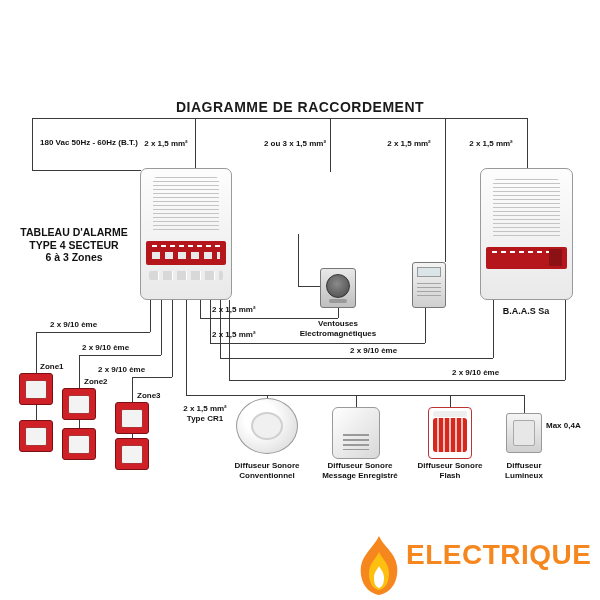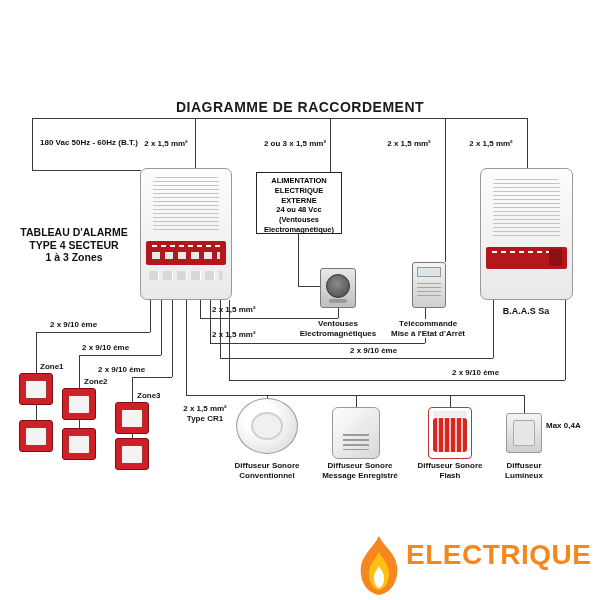--- a/index.html
+++ b/index.html
@@ -127,42 +127,34 @@
   <div class="abs device" style="left:140px;top:168px;width:92px;height:132px">
     <div class="grille" style="left:12px;right:12px;top:8px;height:56px"></div>
     <div class="red-strip" style="left:5px;right:5px;top:72px;height:24px">
       <div class="ticks"></div>
       <div class="ticks2"></div>
     </div>
     <div class="panel-btns"></div>
   </div>
   <div class="abs lbl center" style="left:12px;top:226px;width:124px;font-size:10.5px">TABLEAU D'ALARME
 TYPE 4 SECTEUR
-1 à 3 Zones</div>
-
-  <div class="abs alim-box" style="left:256px;top:172px;width:86px;height:62px">ALIMENTATION
-ELECTRIQUE
-EXTERNE
-24 ou 48 Vcc
-(Ventouses
-Electromagnétique)</div>
+6 à 3 Zones</div>
+
 
   <div class="abs ventouse" style="left:320px;top:268px;width:36px;height:40px">
     <div class="vent-circle"></div>
     <div class="vent-slot"></div>
   </div>
   <div class="abs lbl center complabel" style="left:292px;top:319px;width:92px">Ventouses
 Electromagnétiques</div>
 
   <div class="abs remote" style="left:412px;top:262px;width:34px;height:46px">
     <div class="remote-display"></div>
     <div class="remote-lines"></div>
   </div>
-  <div class="abs lbl center complabel" style="left:380px;top:319px;width:96px">Télécommande
-Mise à l'Etat d'Arrêt</div>
 
   <div class="abs device" style="left:480px;top:168px;width:93px;height:132px">
     <div class="grille" style="left:12px;right:12px;top:10px;height:60px"></div>
     <div class="red-strip" style="left:5px;right:5px;top:78px;height:22px">
       <div class="ticks"></div>
       <div class="baas-logo"></div>
     </div>
   </div>
   <div class="abs lbl center complabel" style="left:496px;top:306px;width:60px;font-size:9px">B.A.A.S Sa</div>
 

